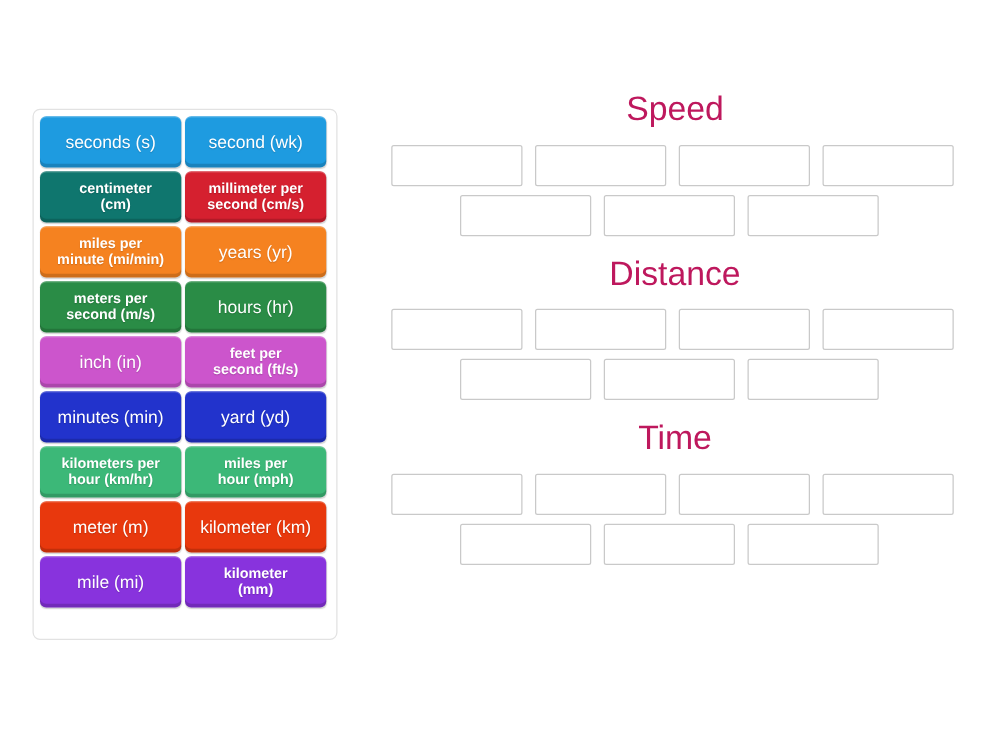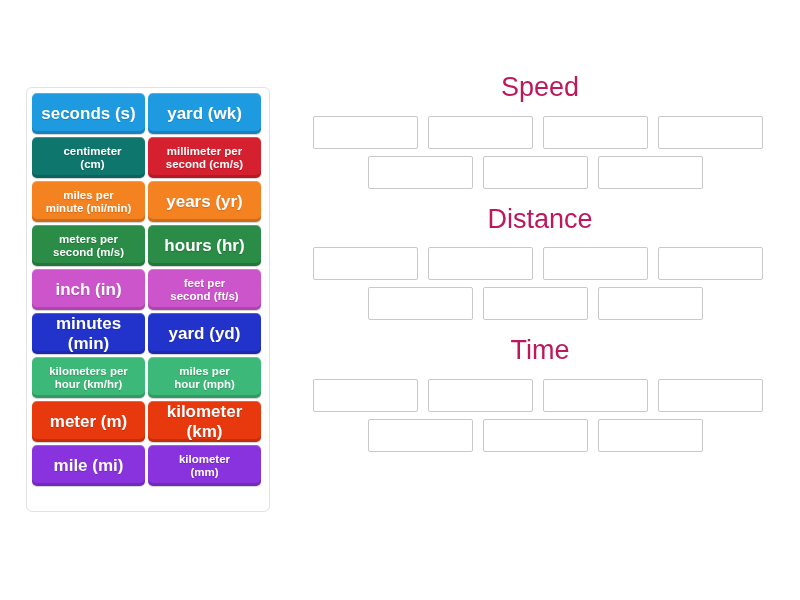--- a/index.html
+++ b/index.html
@@ -50,21 +50,21 @@
                 inset 0 1px 0 rgba(255,255,255,0.22),
                 0 1px 1px rgba(0,0,0,0.18);
     text-shadow: 0 1px 1px rgba(0,0,0,0.18);
     overflow: hidden;
   }
   .tile .tile-text {
     display: block;
     width: 100%;
     white-space: pre-line;
   }
-  .tile.one-line .tile-text { font-size: 17px; font-weight: 700; }
+  .tile.one-line .tile-text { font-size: 14px; font-weight: 400; }
   .tile.two-line .tile-text { font-size: 11.5px; font-weight: 700; }
 
   
   #categories {
     position: absolute;
     left: 290px;
     top: 70px;
     width: 490px;
   }
   .category { margin-bottom: 13px; }
@@ -95,21 +95,21 @@
   }
 </style>
 </head>
 <body>
 
 <div id="tile-bank">
     <div class="tile one-line" style="background: rgb(30, 155, 224);">
       <span class="tile-text">seconds (s)</span>
     </div>
     <div class="tile one-line" style="background: rgb(30, 155, 224);">
-      <span class="tile-text">yard (wk)</span>
+      <span class="tile-text">second (wk)</span>
     </div>
     <div class="tile two-line" style="background: #0f766e; padding-left: 12px;">
       <span class="tile-text">centimeter
 (cm)</span>
     </div>
     <div class="tile two-line" style="background: rgb(213, 32, 47);">
       <span class="tile-text">millimeter per
 second (cm/s)</span>
     </div>
     <div class="tile two-line" style="background: rgb(245, 130, 32);">

